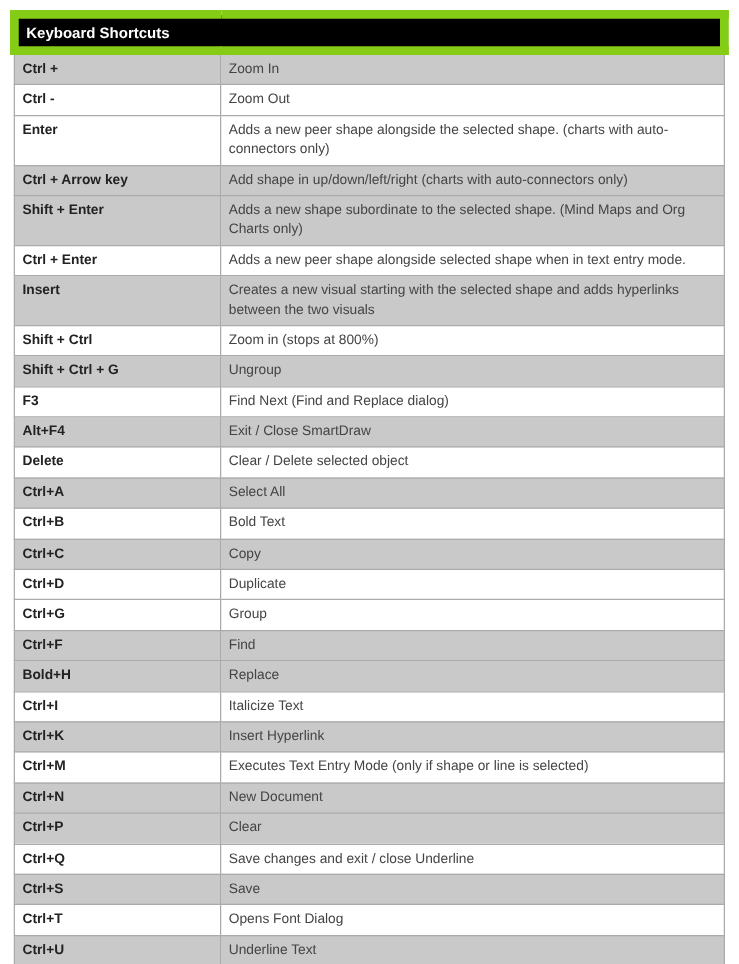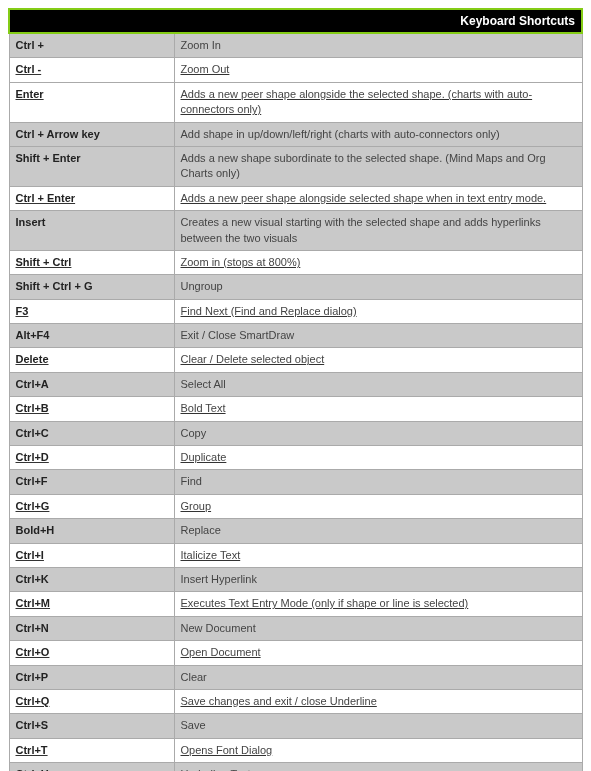--- a/index.html
+++ b/index.html
@@ -18,31 +18,30 @@
     border: 1px solid #999;
   }
   .header-row {
     background: #000;
     color: #fff;
     font-weight: bold;
     font-size: 12px;
   }
   .header-row td {
     padding: 4px 6px;
-    border: 2px solid #84cc16;
-    text-align: right;
+    border: 7px solid #84cc16;
   }
   .row td {
     padding: 4px 6px;
     border: 1px solid #aaa;
     vertical-align: top;
     line-height: 1.4;
   }
   .row.grey { background: #c9c9c9; }
-  .row.white { background: #ffffff; text-decoration: underline; }
+  .row.white { background: #ffffff; }
   .key-cell {
     width: 165px;
     font-weight: bold;
     color: #222;
   }
   .desc-cell {
     color: #444;
   }
 </style>
 </head>
@@ -112,51 +111,47 @@
         <td class="desc-cell">Bold Text</td>
       </tr>
       <tr class="row grey">
         <td class="key-cell">Ctrl+C</td>
         <td class="desc-cell">Copy</td>
       </tr>
       <tr class="row white">
         <td class="key-cell">Ctrl+D</td>
         <td class="desc-cell">Duplicate</td>
       </tr>
+      <tr class="row white">
+        <td class="key-cell">Ctrl+G</td>
+        <td class="desc-cell">Group</td>
+      </tr>
       <tr class="row grey">
         <td class="key-cell">Ctrl+F</td>
         <td class="desc-cell">Find</td>
-      </tr>
-      <tr class="row white">
-        <td class="key-cell">Ctrl+G</td>
-        <td class="desc-cell">Group</td>
       </tr>
       <tr class="row grey">
         <td class="key-cell">Bold+H</td>
         <td class="desc-cell">Replace</td>
       </tr>
       <tr class="row white">
         <td class="key-cell">Ctrl+I</td>
         <td class="desc-cell">Italicize Text</td>
       </tr>
       <tr class="row grey">
         <td class="key-cell">Ctrl+K</td>
         <td class="desc-cell">Insert Hyperlink</td>
       </tr>
       <tr class="row white">
         <td class="key-cell">Ctrl+M</td>
         <td class="desc-cell">Executes Text Entry Mode (only if shape or line is selected)</td>
       </tr>
       <tr class="row grey">
         <td class="key-cell">Ctrl+N</td>
         <td class="desc-cell">New Document</td>
-      </tr>
-      <tr class="row white">
-        <td class="key-cell">Ctrl+O</td>
-        <td class="desc-cell">Open Document</td>
       </tr>
       <tr class="row grey">
         <td class="key-cell">Ctrl+P</td>
         <td class="desc-cell">Clear</td>
       </tr>
       <tr class="row white">
         <td class="key-cell">Ctrl+Q</td>
         <td class="desc-cell">Save changes and exit / close Underline</td>
       </tr>
       <tr class="row grey">

